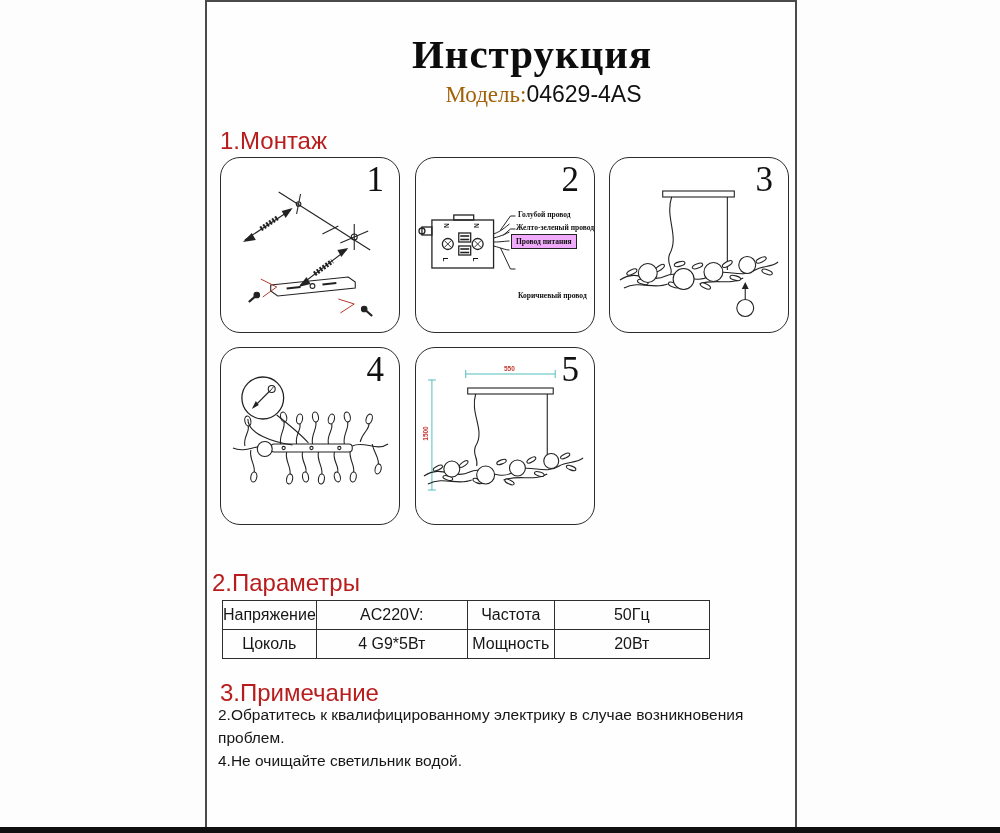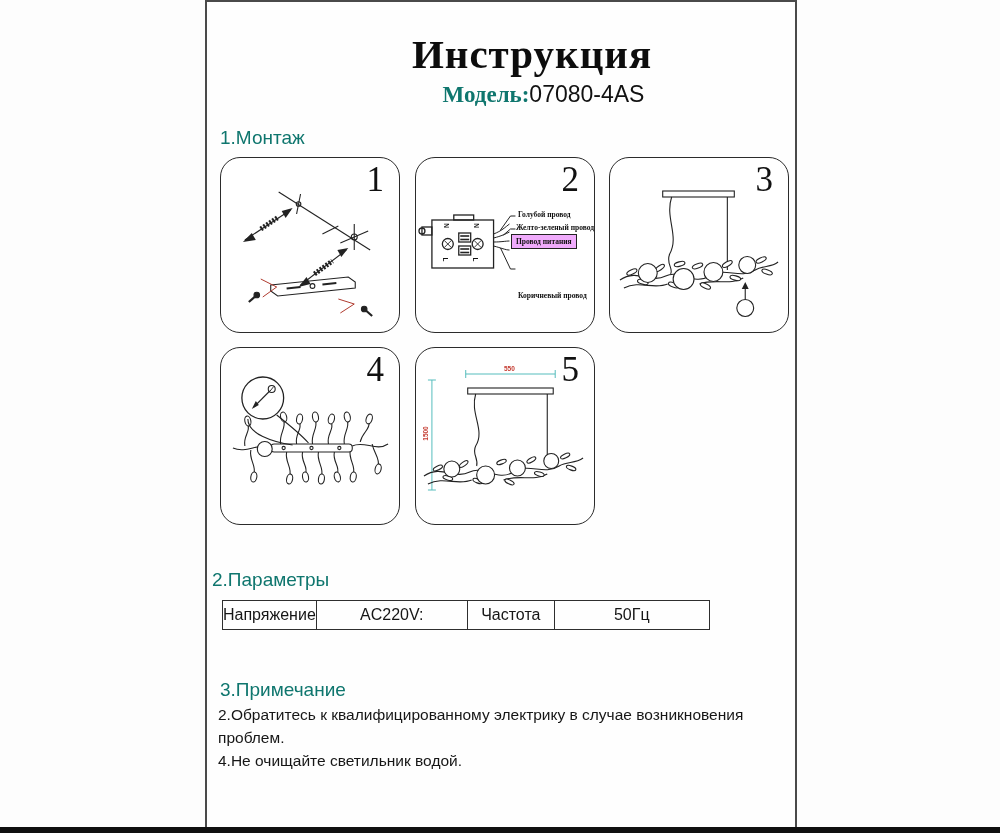--- a/index.html
+++ b/index.html
@@ -4,23 +4,23 @@
 <style>
   html,body{margin:0;padding:0;background:#fff;}
   .canvas{position:relative;width:1000px;height:833px;background:#fdfdfd;overflow:hidden;
           font-family:"Liberation Sans",sans-serif;color:#1c1c1c;padding-left:16px;}
   .page{position:absolute;left:205px;top:0;width:588px;height:828px;background:#fefefe;
         border-left:2px solid #4a4a4a;border-right:2px solid #4a4a4a;border-top:2px solid #4a4a4a;}
   .bottom-bar{position:absolute;left:0;top:827px;width:1000px;height:6px;background:#101010;}
   .title{position:absolute;left:0;width:100%;top:28px;text-align:center;padding-left:62px;box-sizing:border-box;
          font-family:"Liberation Serif",serif;font-weight:bold;font-size:41px;letter-spacing:1px;color:#0d0d0d;}
   .model-line{position:absolute;left:0;width:100%;top:79px;text-align:center;padding-left:50px;box-sizing:border-box;font-size:23px;}
-  .model-label{font-family:"Liberation Serif",serif;font-weight:bold;color:#0f766e;margin-left:35px;}
+  .model-label{font-family:"Liberation Serif",serif;font-weight:normal;color:#a16207;margin-left:35px;}
   .model-value{font-family:"Liberation Sans",sans-serif;font-weight:400;color:#111;}
-  .heading{position:absolute;font-size:19px;color:#0f766e;}
+  .heading{position:absolute;font-size:24px;color:#b91c1c;}
   .panel{position:absolute;width:178px;border:1.6px solid #2b2b2b;border-radius:20px;background:#fff;}
   .row1{top:155px;height:174px;}
   .row2{top:345px;height:176px;}
   .panel-number{position:absolute;right:15px;top:2px;font-family:"Liberation Serif",serif;font-size:35px;color:#111;}
   .panel svg{position:absolute;left:0;top:0;width:100%;height:100%;}
   .wire-label{position:absolute;font-family:"Liberation Serif",serif;font-weight:bold;font-size:7.5px;
               color:#111;white-space:nowrap;line-height:9px;}
   .power-box{border:1px solid #222;padding:2px 4px;background:#f0abfc;}
   .term-letter{position:absolute;font-size:6.5px;font-weight:bold;color:#111;transform:rotate(90deg);line-height:7px;}
   .dim-num{position:absolute;font-size:6.5px;color:#c43b30;font-weight:bold;line-height:7px;}
@@ -31,21 +31,21 @@
   .notes{position:absolute;left:218px;top:703px;width:576px;font-size:15.5px;line-height:23px;color:#161616;}
 </style>
 </head>
 <body>
 
 <div class="canvas">
   <div class="page">
 
     <div class="title">Инструкция</div>
     <div class="model-line">
-      <span class="model-label">Модель:</span><span class="model-value">07080-4AS</span>
+      <span class="model-label">Модель:</span><span class="model-value">04629-4AS</span>
     </div>
 
     <div class="heading" style="left:13px;top:125px;">1.Монтаж</div>
 
     <div class="panel row1" style="left:13px;">
       <svg viewBox="0 0 179 174" preserveAspectRatio="none">
         <g stroke="#222" fill="none" stroke-width="1.1">
           <line x1="58" y1="34" x2="150" y2="92"></line>
           <line x1="80" y1="36" x2="76" y2="56"></line>
             <circle cx="78" cy="46" r="2.3"></circle>
@@ -260,20 +260,26 @@
   </div>
 
   <table class="params">
     <tbody>
         <tr>
       <td class="c0">Напряжение</td>
       <td class="c1">AC220V:</td>
       <td class="c2">Частота</td>
       <td class="c3">50Гц</td>
     </tr>
+    <tr>
+      <td class="c0">Цоколь</td>
+      <td class="c1">4 G9*5Вт</td>
+      <td class="c2">Мощность</td>
+      <td class="c3">20Вт</td>
+    </tr>
   </tbody>
     </table>
 
   <div class="notes">
     <div>2.Обратитесь к квалифицированному электрику в случае возникновения проблем.</div>
     <div>4.Не очищайте светильник водой.</div>
 
   </div>
 
   <div class="bottom-bar"></div>

